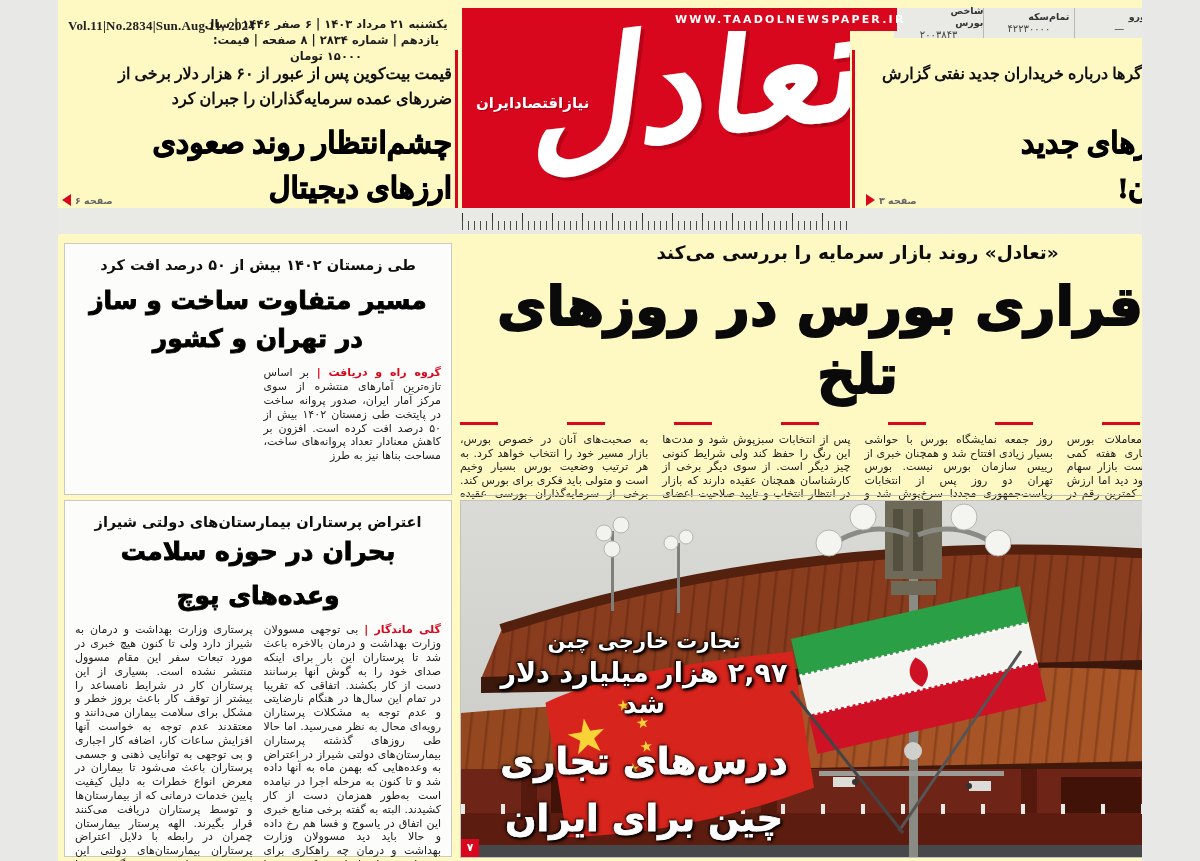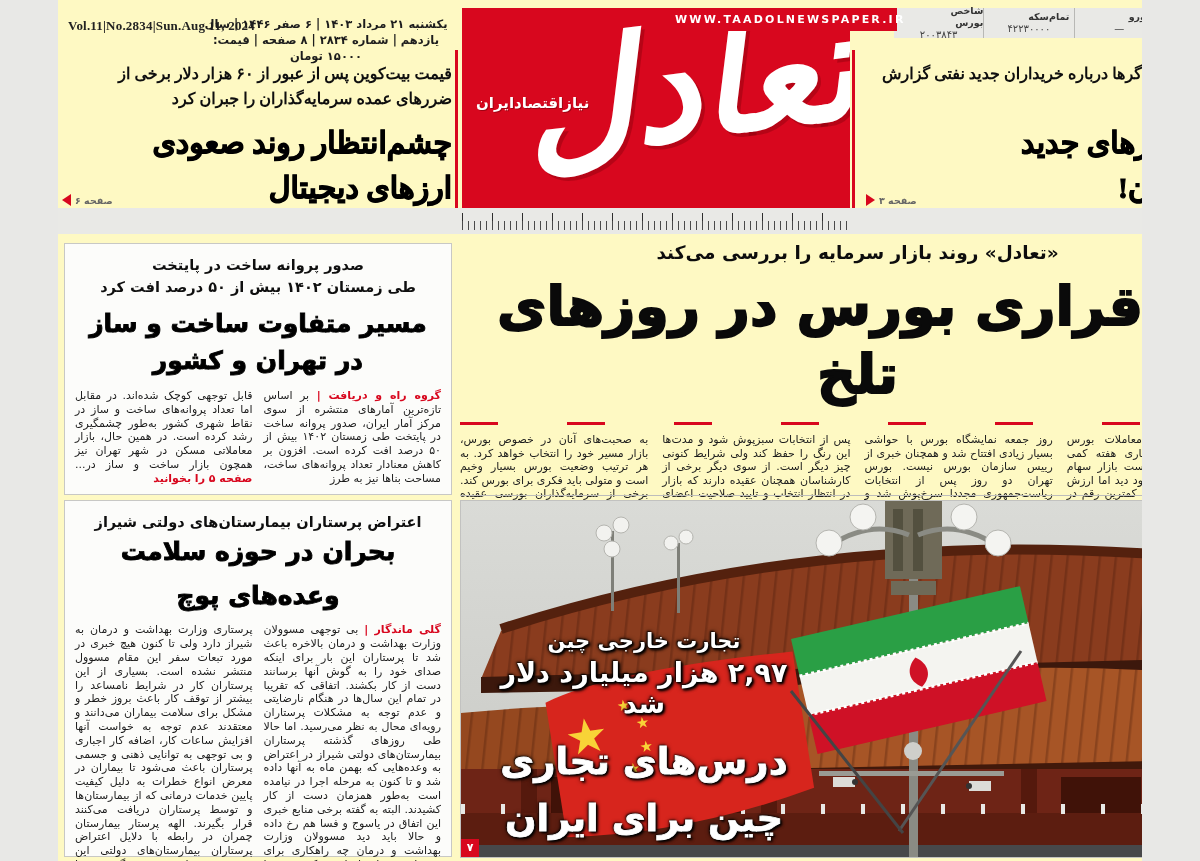--- a/index.html
+++ b/index.html
@@ -188,27 +188,25 @@
     <div class="main-cols">
       <p>بر خلاف پیش‌بینی‌ها معاملات بورس تهران در اولین روز کاری هفته کمی سبزپوش شد، درست است بازار سهام روز شنبه رنگ سبز به خود دید اما ارزش معاملات بورس تهران به کمترین رقم در ۲ سال اخیر رسیده است و عملا بازار با رکود معاملاتی مواجه است. این در حالی است که</p>
       <p>روز جمعه نمایشگاه بورس با حواشی بسیار زیادی افتتاح شد و همچنان خبری از رییس سازمان بورس نیست. بورس تهران دو روز پس از انتخابات ریاست‌جمهوری مجددا سرخ‌پوش شد و روند منفی به خود گرفت. به عقیده برخی از کارشناسان قرار بود بازار سهام چند روز</p>
       <p>پس از انتخابات سبزپوش شود و مدت‌ها این رنگ را حفظ کند ولی شرایط کنونی چیز دیگر است. از سوی دیگر برخی از کارشناسان همچنان عقیده دارند که بازار در انتظار انتخاب و تایید صلاحیت اعضای کابینه دولت چهاردهم است و پس از تایید صلاحیت این افراد با توجه</p>
       <p><span>به صحبت‌های آنان در خصوص بورس، بازار مسیر خود را انتخاب خواهد کرد. به هر ترتیب وضعیت بورس بسیار وخیم است و متولی باید فکری برای بورس کند. برخی از سرمایه‌گذاران بورسی عقیده دارند که رییس دولت جدید باید هر چه زودتر به...</span> <span class="read-more">صفحه ۴ را بخوانید</span></p>
     </div>
   </div>
   <div class="main-divider"></div>
 
   <div class="side-box" id="box-construction">
-    <div class="side-kicker">صدور پروانه ساخت در پایتخت</div>
     <div class="side-kicker">طی زمستان ۱۴۰۲ بیش از ۵۰ درصد افت کرد</div>
     <div class="side-title">مسیر متفاوت ساخت و ساز</div>
     <div class="side-title" style="margin-top:0;">در تهران و کشور</div>
     <div class="side-body">
       <p><span class="byline">گروه راه و دریافت |</span><span> بر اساس تازه‌ترین آمارهای منتشره از سوی مرکز آمار ایران، صدور پروانه ساخت در پایتخت طی زمستان ۱۴۰۲ بیش از ۵۰ درصد افت کرده است. افزون بر کاهش معنادار تعداد پروانه‌های ساخت، مساحت بناها نیز به طرز</span></p>
-      <p><span>قابل توجهی کوچک شده‌اند. در مقابل اما تعداد پروانه‌های ساخت و ساز در نقاط شهری کشور به‌طور چشمگیری رشد کرده است. در همین حال، بازار معاملاتی مسکن در شهر تهران نیز همچون بازار ساخت و ساز در... </span><span class="read-more">صفحه ۵ را بخوانید</span></p>
     </div>
   </div>
 
   <div class="side-box" id="box-nurses">
     <div class="side-kicker">اعتراض پرستاران بیمارستان‌های دولتی شیراز</div>
     <div class="side-title" style="margin-top:0;">بحران در حوزه سلامت</div>
     <div class="side-title">وعده‌های پوچ</div>
     <div class="side-body">
       <p><span class="byline">گلی ماندگار |</span><span> بی توجهی مسوولان وزارت بهداشت و درمان بالاخره باعث شد تا پرستاران این بار برای اینکه صدای خود را به گوش آنها برسانند دست از کار بکشند. اتفاقی که تقریبا در تمام این سال‌ها در هنگام نارضایتی و عدم توجه به مشکلات پرستاران رویه‌ای محال به نظر می‌رسید. اما حالا طی روزهای گذشته پرستاران بیمارستان‌های دولتی شیراز در اعتراض به وعده‌هایی که بهمن ماه به آنها داده شد و تا کنون به مرحله اجرا در نیامده است به‌طور همزمان دست از کار کشیدند. البته به گفته برخی منابع خبری این اتفاق در یاسوج و فسا هم رخ داده و حالا باید دید مسوولان وزارت بهداشت و درمان چه راهکاری برای رفع این بحران اتخاذ می‌کنند. خبرها همچنین حکایت از سفر معاونت</span></p>
       <p><span>پرستاری وزارت بهداشت و درمان به شیراز دارد ولی تا کنون هیچ خبری در مورد تبعات سفر این مقام مسوول منتشر نشده است. بسیاری از این پرستاران کار در شرایط نامساعد را بیشتر از توقف کار باعث بروز خطر و مشکل برای سلامت بیماران می‌دانند و معتقدند عدم توجه به خواست آنها افزایش ساعات کار، اضافه کار اجباری و بی توجهی به توانایی ذهنی و جسمی پرستاران باعث می‌شود تا بیماران در معرض انواع خطرات به دلیل کیفیت پایین خدمات درمانی که از بیمارستان‌ها و توسط پرستاران دریافت می‌کنند قرار بگیرند. الهه پرستار بیمارستان چمران در رابطه با دلایل اعتراض پرستاران بیمارستان‌های دولتی این شهر به تجارت‌نیوز می‌گوید: تنها پرستاران شیراز نیستند که... </span></p>

